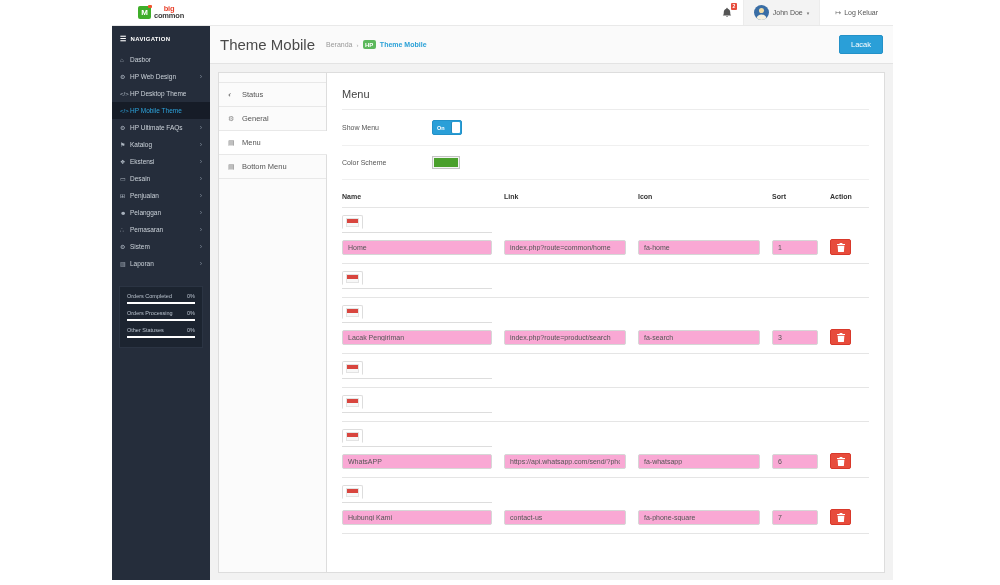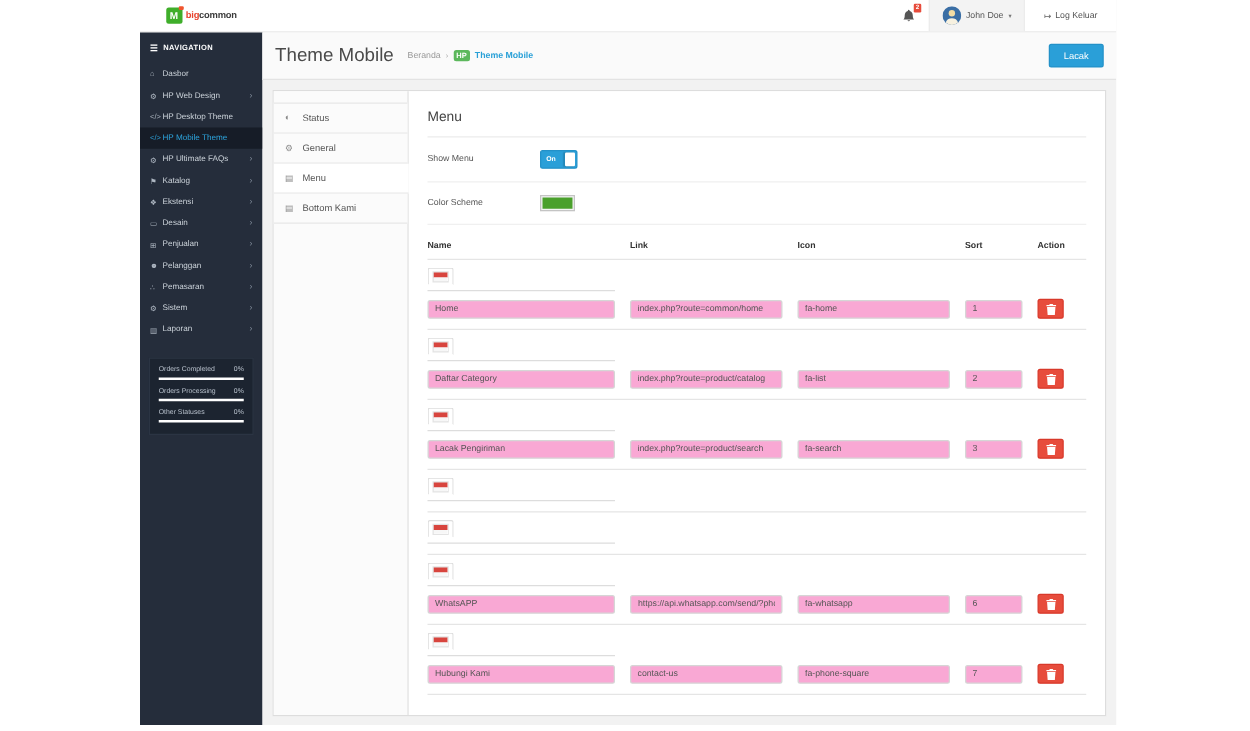--- a/index.html
+++ b/index.html
@@ -4,21 +4,21 @@
 <style>
   html,body{margin:0;padding:0;background:#fff;}
   body{width:1000px;height:585px;font-family:"Liberation Sans",sans-serif;-webkit-font-smoothing:antialiased;}
   .app{margin-left:112px;width:781px;height:580px;background:#f2f2f2;overflow:hidden;position:relative;}
 
   
   .topbar{display:flex;align-items:stretch;height:25px;background:#fff;border-bottom:1px solid #e9e9e9;}
   .brand{width:98px;display:flex;align-items:center;justify-content:center;gap:3px;}
   .logo-m{width:13px;height:13px;background:#3fae2a;border-radius:2px;color:#fff;font-size:8px;font-weight:bold;display:flex;align-items:center;justify-content:center;position:relative;}
   .logo-m::after{content:"";position:absolute;top:-1px;right:-1px;width:4px;height:3px;background:#f0542d;border-radius:1px;}
-  .brand-text{display:flex;flex-direction:row;line-height:6.5px;font-weight:bold;font-size:7.5px;letter-spacing:-0.2px;}
+  .brand-text{display:flex;flex-direction:column;line-height:6.5px;font-weight:bold;font-size:7.5px;letter-spacing:-0.2px;align-items:center;}
   .brand-big{color:#e8432e;}
   .brand-market{color:#3a3a3a;}
   .top-right{margin-left:auto;display:flex;align-items:stretch;}
   .bell-wrap{position:relative;display:flex;align-items:center;padding:0 11px;cursor:pointer;}
   .badge{position:absolute;top:3px;right:6px;background:#e74c3c;color:#fff;font-size:5px;line-height:5px;padding:1px 1.5px;border-radius:1px;font-weight:bold;}
   .user-box{display:flex;align-items:center;gap:4px;background:#f3f3f3;padding:0 10px;border-left:1px solid #ececec;border-right:1px solid #ececec;cursor:pointer;}
   .user-name{font-size:7px;color:#555;}
   .caret{font-size:5px;color:#777;}
   .logout{display:flex;align-items:center;gap:3px;padding:0 15px;font-size:7px;color:#555;cursor:pointer;}
   .logout-ico{font-size:7px;color:#666;}
@@ -254,21 +254,21 @@
     <span>General</span>
   </div>
 
   <div class="vtab active">
     <span class="v-ico">▤</span>
     <span>Menu</span>
   </div>
 
   <div class="vtab">
     <span class="v-ico">▤</span>
-    <span>Bottom Kami</span>
+    <span>Bottom Menu</span>
   </div>
 </div>
         </div>
 
         <div class="panel-main">
           <h2 class="form-heading">Menu</h2>
 
           <div class="form-group">
             <span class="form-label">Show Menu</span>
             <div class="toggle">
@@ -316,31 +316,20 @@
 
   <div class="t-row">
     <div class="lang-line">
       <span class="lang-tab">
         <span class="flag">
                       <span class="fr"></span>
                       <span class="fw"></span>
                     </span>
       </span>
     </div>
-    <div class="grid-row">
-      <input class="inp" value="Daftar Category" style="">
-      <input class="inp" value="index.php?route=product/catalog" style="">
-      <input class="inp" value="fa-list" style="">
-      <input class="inp" value="2" style="">
-      <button class="btn-del">
-        <svg width="8" height="9" viewBox="0 0 10 11">
-                      <path d="M3.5 0h3l.5 1H10v1.4H0V1h3zM.8 3.2h8.4L8.6 11H1.4z" fill="#fff"></path>
-                    </svg>
-      </button>
-    </div>
   </div>
 
   <div class="t-row">
     <div class="lang-line">
       <span class="lang-tab">
         <span class="flag">
                       <span class="fr"></span>
                       <span class="fw"></span>
                     </span>
       </span>

